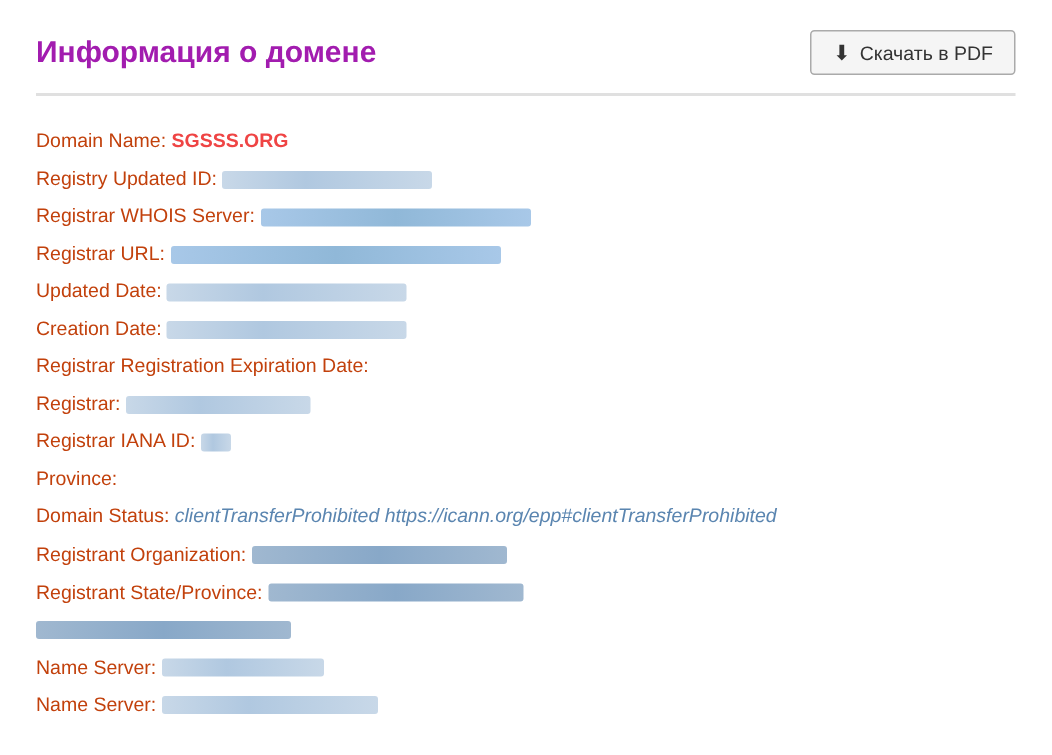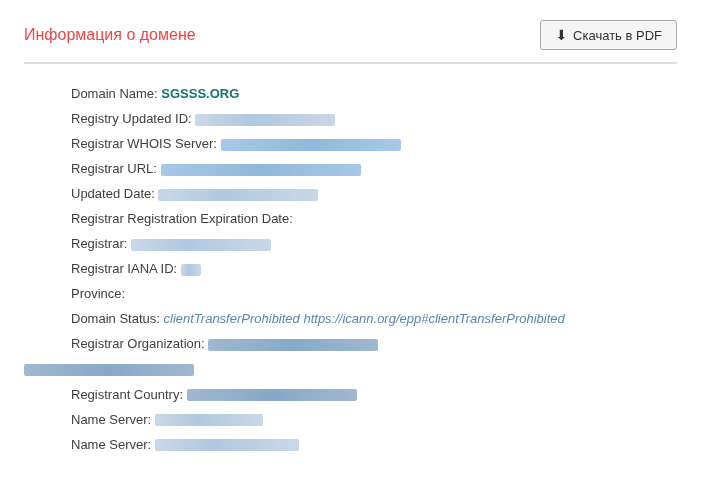--- a/index.html
+++ b/index.html
@@ -21,23 +21,23 @@
     .header-row {
       display: flex;
       align-items: center;
       justify-content: space-between;
       margin-bottom: 18px;
       border-bottom: 2px solid #e0e0e0;
       padding-bottom: 12px;
     }
 
     .page-title {
-      font-size: 16px;
-      font-weight: normal;
-      color: #ef4444;
+      font-size: 20px;
+      font-weight: bold;
+      color: #a21caf;
     }
 
     .pdf-button {
       display: flex;
       align-items: center;
       gap: 6px;
       border: 1px solid #aaa;
       background: #f5f5f5;
       color: #333;
       padding: 6px 14px;
@@ -54,23 +54,22 @@
       line-height: 1.85;
       font-size: 13px;
     }
 
     .info-row {
       display: block;
       margin-bottom: 1px;
     }
 
     .label {
-      color: #404040;
+      color: #c2410c;
       font-weight: normal;
-      margin-left: 47px;
     }
 
     .value-blurred {
       display: inline-block;
       background: linear-gradient(90deg, #c8d8e8 0%, #b0c8e0 40%, #c8d8e8 100%);
       border-radius: 2px;
       color: transparent;
       font-size: 12px;
       height: 12px;
       vertical-align: middle;
@@ -101,21 +100,21 @@
       display: inline-block;
       background: linear-gradient(90deg, #a0b8d0 0%, #88a8c8 50%, #a0b8d0 100%);
       border-radius: 2px;
       height: 12px;
       color: transparent;
       font-size: 12px;
       vertical-align: middle;
     }
 
     .domain-name-value {
-      color: #0f766e;
+      color: #ef4444;
       font-weight: bold;
       font-size: 13px;
       text-align: right;
     }
   </style>
 </head>
 <body>
 
 <div class="page-container">
   <div class="header-row">
@@ -123,26 +122,27 @@
     <button class="pdf-button">
       <span class="download-icon">⬇</span>
       <span>Скачать в PDF</span>
     </button>
   </div>
 
   <div class="domain-info" id="domain-info-container">
   <div class="info-row"><span class="label">Domain Name: </span><span class="domain-name-value">SGSSS.ORG</span></div>
       <div class="info-row"><span class="label">Registry Updated ID: </span><span class="value-blurred" style="width: 140px;">blurred-medium</span></div>
       <div class="info-row"><span class="label">Registrar WHOIS Server: </span><span class="value-link" style="width: 180px;">whois.networksolutions.com</span></div>
-      <div class="info-row"><span class="label">Registrar URL: </span><span class="value-link" style="width: 200px;">http://www.networksolutions.com</span></div>
+      <div class="info-row"><span class="label">Registrar URL: </span><span class="value-link" style="width: 220px;">http://www.networksolutions.com</span></div>
       <div class="info-row"><span class="label">Updated Date: </span><span class="value-blurred" style="width: 160px;">blurred-date</span></div>
+      <div class="info-row"><span class="label">Creation Date: </span><span class="value-blurred" style="width: 160px;">blurred-date</span></div>
       <div class="info-row"><span class="label">Registrar Registration Expiration Date: </span></div>
-      <div class="info-row"><span class="label">Registrar: </span><span class="value-blurred" style="width: 140px;">Network Solutions, Inc</span></div>
+      <div class="info-row"><span class="label">Registrar: </span><span class="value-blurred" style="width: 123px;">Network Solutions, Inc</span></div>
       <div class="info-row"><span class="label">Registrar IANA ID: </span><span class="value-blurred" style="width: 20px;">2</span></div>
       <div class="info-row"><span class="label">Province: </span></div>
       <div class="info-row"><span class="label">Domain Status: </span><span class="value-status-link">clientTransferProhibited https://icann.org/epp#clientTransferProhibited</span></div>
-      <div class="info-row"><span class="label">Registrar Organization: </span><span class="value-privacy" style="width: 170px;"></span></div>
+      <div class="info-row"><span class="label">Registrant Organization: </span><span class="value-privacy" style="width: 170px;"></span></div>
+      <div class="info-row"><span class="label">Registrant State/Province: </span><span class="value-privacy" style="width: 170px;"></span></div>
       <div class="info-row"><span class="value-privacy" style="width: 170px;"></span></div>
-      <div class="info-row"><span class="label">Registrant Country: </span><span class="value-privacy" style="width: 170px;"></span></div>
       <div class="info-row"><span class="label">Name Server: </span><span class="value-blurred" style="width: 108px;">ns1.example.com</span></div>
       <div class="info-row"><span class="label">Name Server: </span><span class="value-blurred" style="width: 144px;">ns2.example.com</span></div>
     </div>
 </div>
 
 </body></html>

